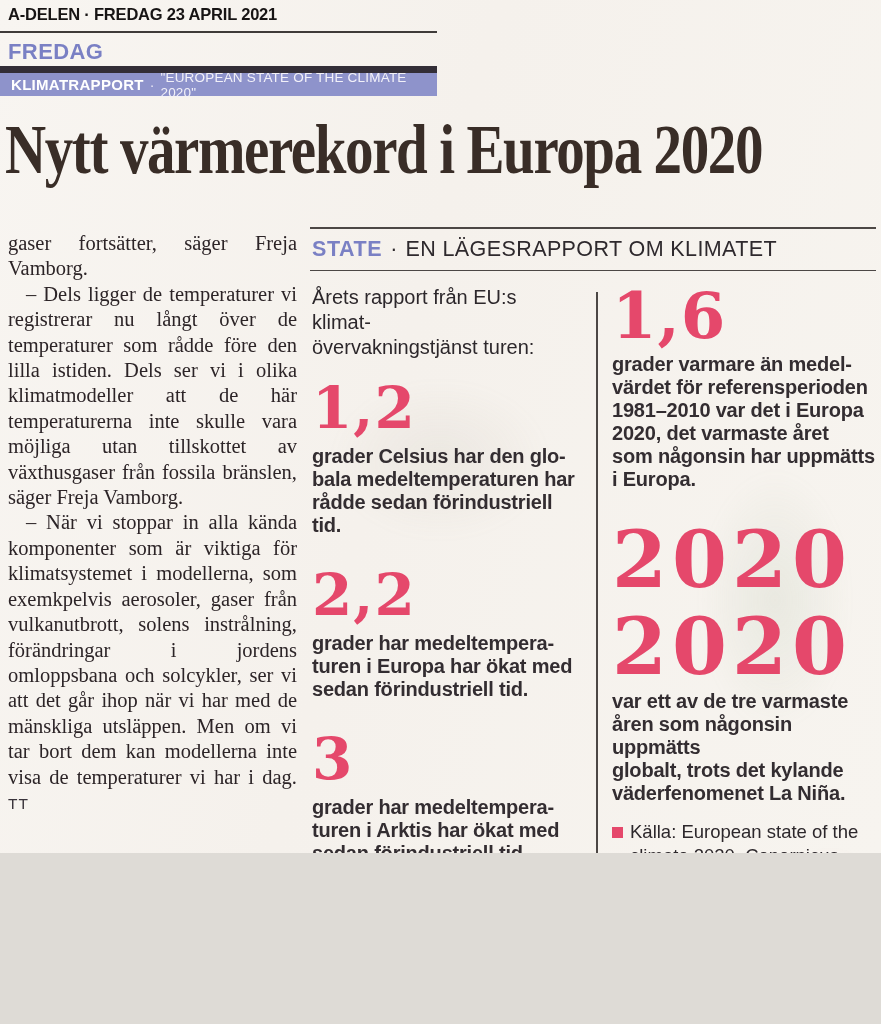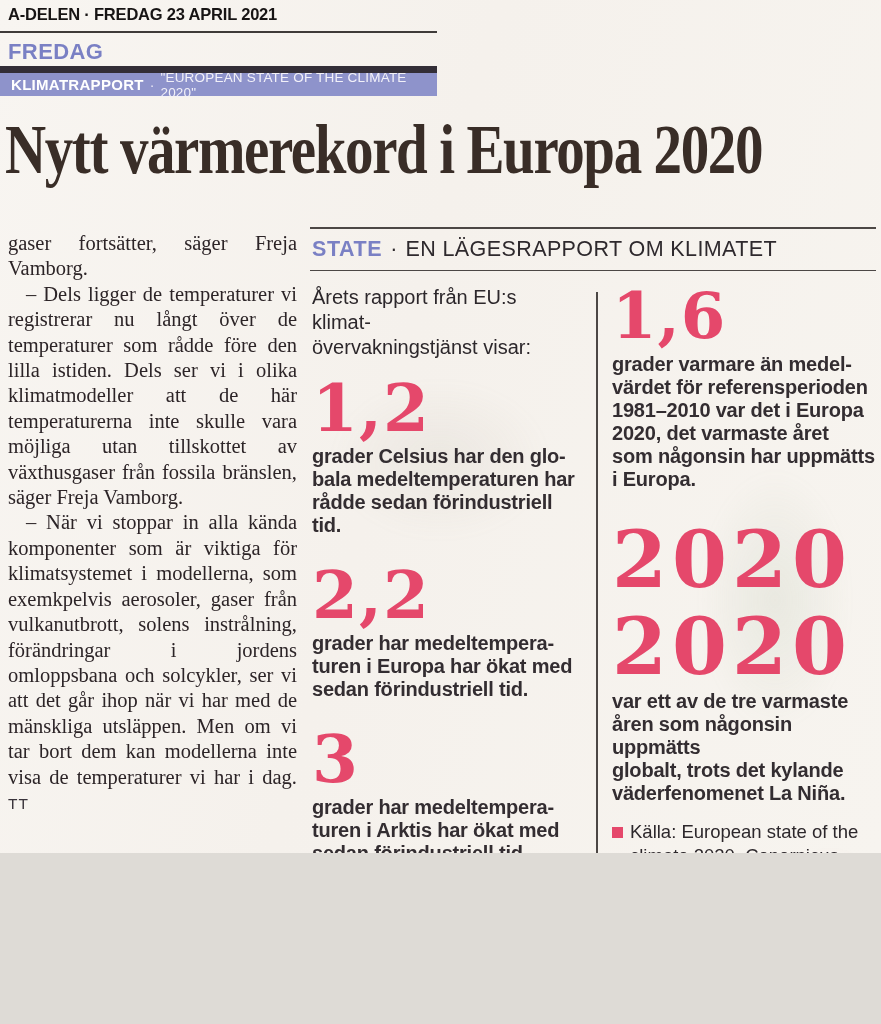--- a/index.html
+++ b/index.html
@@ -46,21 +46,21 @@
   .fb-label{color:#7a80c4;font-weight:800;letter-spacing:0.6px;}
   .fb-sep{margin:0 8px;color:#2e292d;}
   .fb-title{color:#2e292d;letter-spacing:0.4px;}
   .fb-cols{position:relative;display:flex;}
   .fb-divider{position:absolute;left:286px;top:21px;width:1.5px;height:718px;background:#4c4745;}
   .fb-left{width:272px;padding:14px 2px 0 2px;box-sizing:border-box;}
   .fb-right{width:264px;margin-left:30px;padding-top:14px;}
   .fb-intro{font-size:20px;line-height:25px;color:#2c272b;white-space:pre-line;}
   .fact{margin-top:27px;}
   .fact.first{margin-top:17px;}
-  .fact-num{font-family:"DejaVu Serif",serif;font-weight:700;color:#e5486b;font-size:66px;line-height:62px;letter-spacing:1px;}
+  .fact-num{font-family:"DejaVu Serif",serif;font-weight:700;color:#e5486b;font-size:58px;line-height:62px;letter-spacing:1px;}
   .fact-num.xl{font-size:79px;line-height:74px;letter-spacing:5px;}
   .fact-num.lg{font-size:64px;line-height:62px;}
   .fact-cap{margin-top:6px;font-weight:700;font-size:20px;line-height:23px;letter-spacing:-0.2px;color:#332d31;white-space:pre-line;}
   .fb-right .fact.r1{margin-top:0;}
   .fb-right .fact.r2{margin-top:32px;}
   .fb-right .fact.r3{margin-top:13px;}
   .source{margin-top:15px;font-size:18.5px;line-height:24px;color:#2c272b;}
   .source-bullet{display:inline-block;width:11px;height:11px;background:#e5486b;margin-right:7px;}
   .source-text{white-space:pre-line;vertical-align:top;display:inline-block;}
 </style>
@@ -96,21 +96,21 @@
       <span class="fb-sep">·</span>
       <span class="fb-title">EN LÄGESRAPPORT OM KLIMATET</span>
     </div>
     <div class="fb-rule"></div>
 
     <div class="fb-cols">
       <div class="fb-divider"></div>
 
       <div class="fb-left">
         <div class="fb-intro">Årets rapport från EU:s klimat-
-övervakningstjänst visar:</div>
+övervakningstjänst turen:</div>
 
         <div class="fact first">
           <div class="fact-num">1,2</div>
           <div class="fact-cap">grader Celsius har den glo-
 bala medeltemperaturen har
 rådde sedan förindustriell tid.</div>
         </div>
         <div class="fact">
           <div class="fact-num">2,2</div>
           <div class="fact-cap">grader har medeltempera-

